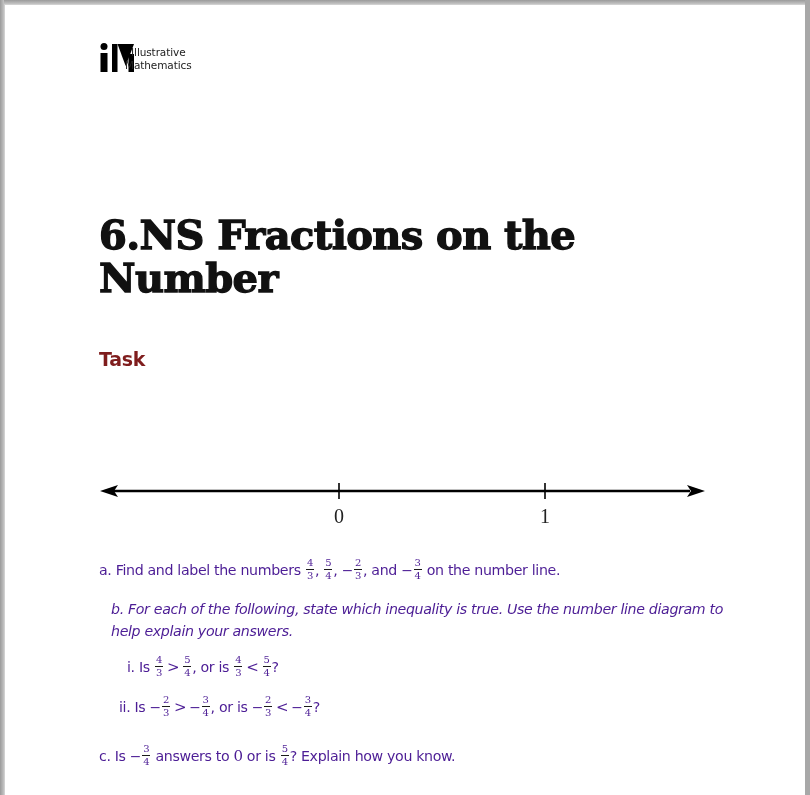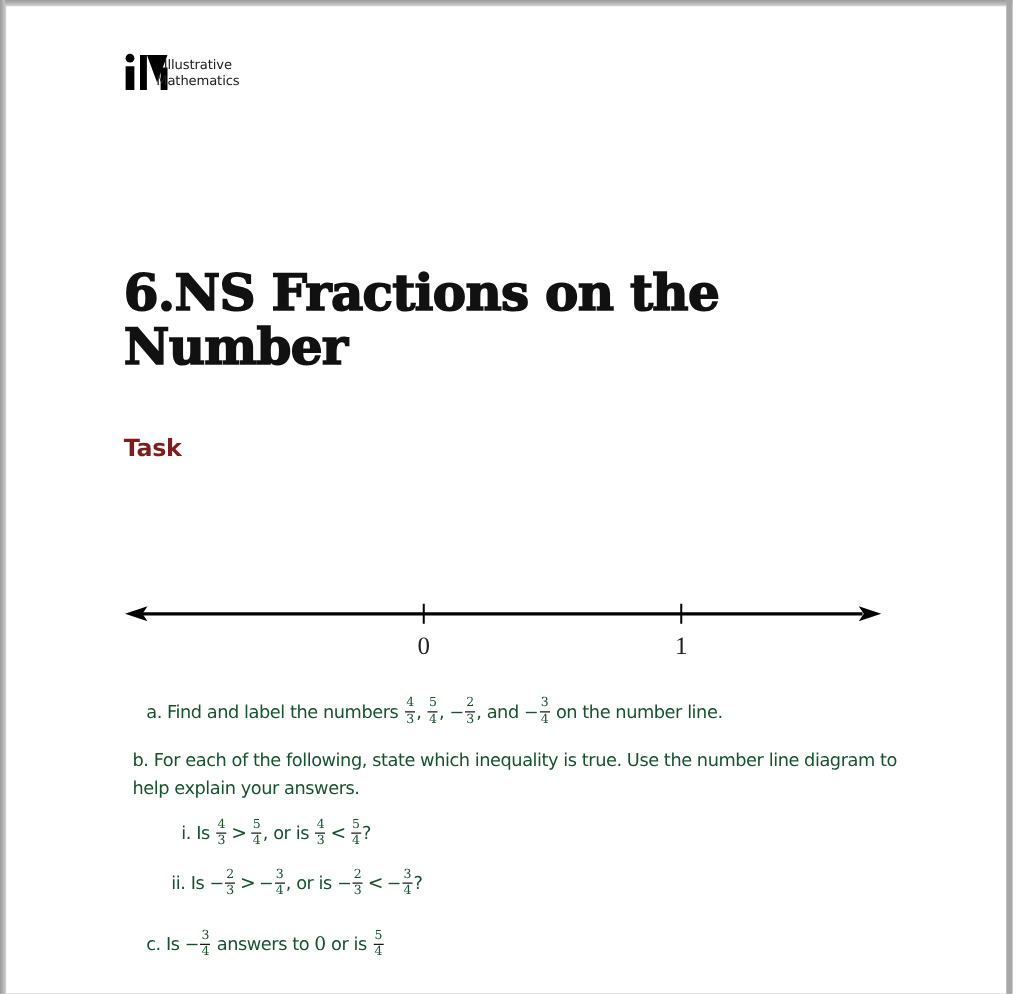--- a/index.html
+++ b/index.html
@@ -59,24 +59,23 @@
       letter-spacing: -0.3px;
     }
 
     
     .number-line { position: absolute; left: 96px; top: 475px; width: 616px; height: 60px; }
 
     
     .para {
       position: absolute;
       font-family: "DejaVu Sans", sans-serif;
-      font-size: 14.2px; color: #14532d;
+      font-size: 14.2px; color: #4c1d95;
       letter-spacing: -0.35px;
       white-space: nowrap;
-      margin-left: 18px;
     }
     .para.wrap { white-space: normal; line-height: 22px; }
     .frac {
       display: inline-block; vertical-align: middle;
       text-align: center;
       font-family: "DejaVu Serif", "Liberation Serif", serif;
       font-size: 10px; line-height: 10px;
       margin: 0 1px;
       position: relative; top: -1px;
     }
@@ -138,34 +137,34 @@
 
 <div class="para" style="left:99px; top:559px;">
   <span>a. Find and label the numbers</span>
   <span class="frac"><span class="num">4</span><span class="den">3</span></span><span>,</span>
   <span class="frac"><span class="num">5</span><span class="den">4</span></span><span>,</span>
   <span class="minus">−</span><span class="frac"><span class="num">2</span><span class="den">3</span></span><span>, and</span>
   <span class="minus">−</span><span class="frac"><span class="num">3</span><span class="den">4</span></span>
   <span>on the number line.</span>
 </div>
 
-<div class="para wrap" style="left:88px; top:598px; width:625px;">b. For each of the following, state which inequality is true. Use the number line diagram to help explain your answers.</div>
+<div class="para wrap" style="left:111px; top:598px; width:625px;font-style:italic;">b. For each of the following, state which inequality is true. Use the number line diagram to help explain your answers.</div>
 
 <div class="para" style="left:127px; top:656px;">
   <span>i. Is</span>
   <span class="frac"><span class="num">4</span><span class="den">3</span></span><span class="op">&gt;</span><span class="frac"><span class="num">5</span><span class="den">4</span></span><span>, or is</span>
   <span class="frac"><span class="num">4</span><span class="den">3</span></span><span class="op">&lt;</span><span class="frac"><span class="num">5</span><span class="den">4</span></span><span>?</span>
 </div>
 
 <div class="para" style="left:119px; top:696px;">
   <span>ii. Is</span>
   <span class="minus">−</span><span class="frac"><span class="num">2</span><span class="den">3</span></span><span class="op">&gt;</span><span class="minus">−</span><span class="frac"><span class="num">3</span><span class="den">4</span></span><span>, or is</span>
   <span class="minus">−</span><span class="frac"><span class="num">2</span><span class="den">3</span></span><span class="op">&lt;</span><span class="minus">−</span><span class="frac"><span class="num">3</span><span class="den">4</span></span><span>?</span>
 </div>
 
 <div class="para" style="left:99px; top:745px;">
   <span>c. Is</span>
   <span class="minus">−</span><span class="frac"><span class="num">3</span><span class="den">4</span></span>
   <span>answers to</span>
   <span class="serif-num">0</span>
   <span>or is</span>
-  <span class="frac"><span class="num">5</span><span class="den">4</span></span>
+  <span class="frac"><span class="num">5</span><span class="den">4</span></span><span>? Explain how you know.</span>
 </div>
 
 </body></html>

